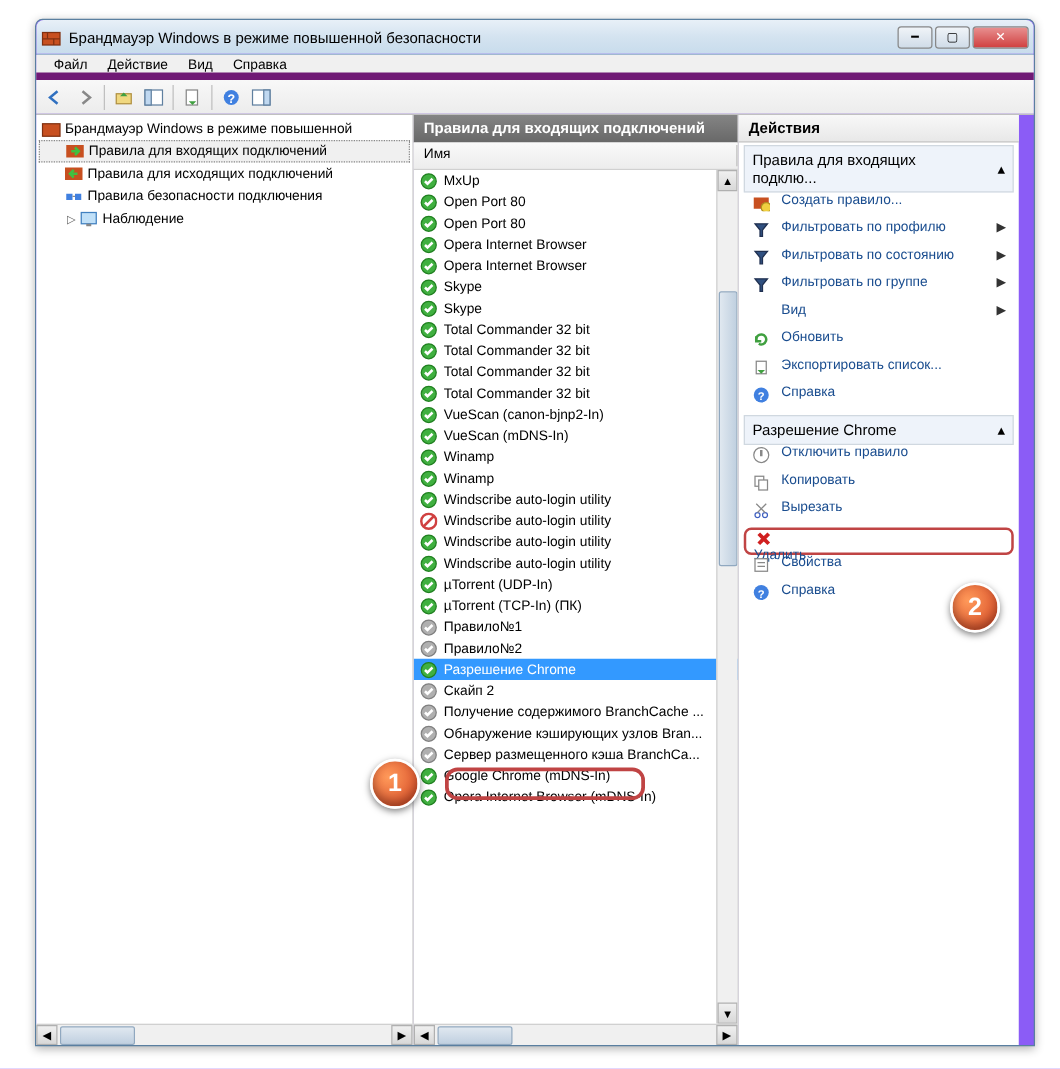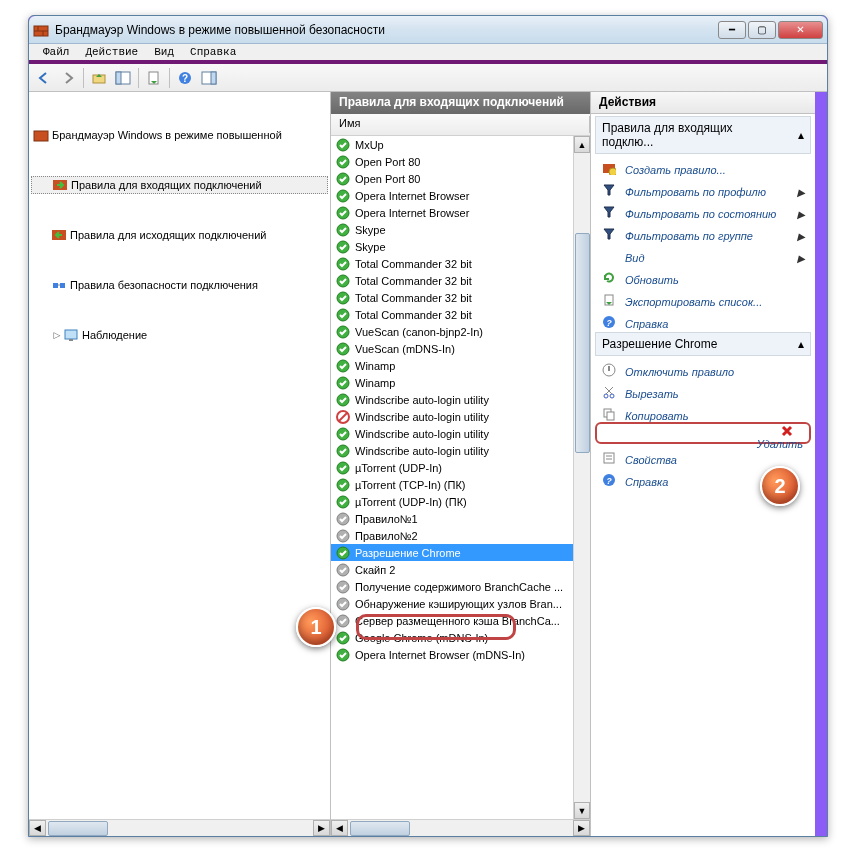--- a/index.html
+++ b/index.html
@@ -9,32 +9,32 @@
 
 .titlebar { height: 28px; background: linear-gradient(to bottom, #e8f0f8 0%, #d4e3f0 50%, #c8dcec 100%); border-bottom: 1px solid #a0b8d0; border-radius: 6px 6px 0 0; display: flex; align-items: center; padding: 0 4px; }
 .titlebar-icon { width: 16px; height: 16px; margin-right: 6px; display:inline-flex; align-items:center; justify-content:center; }
 .titlebar-title { flex: 1; font-size: 12px; color: #000; }
 .win-controls { display: flex; gap: 2px; }
 .win-btn { width: 28px; height: 18px; border: 1px solid #888; border-radius: 3px; display: flex; align-items: center; justify-content: center; font-size: 10px; cursor: pointer; }
 .win-min { background: linear-gradient(#f0f4f8, #d0dce8); }
 .win-max { background: linear-gradient(#f0f4f8, #d0dce8); }
 .win-close { background: linear-gradient(#e89090, #d04040); color: #fff; width: 45px; }
 
-.menubar { height: 20px; background: #f0f0f0; border-bottom: 4px solid #701a75; display: flex; padding: 0 6px; font-family: Liberation Mono, monospace; }
+.menubar { height: 20px; background: #f0f0f0; border-bottom: 6px solid #701a75; display: flex; padding: 0 6px; }
 .menu-item { padding: 2px 8px; cursor: pointer; text-decoration: underline; text-decoration-color: transparent; }
 
 .toolbar { height: 28px; background: linear-gradient(#f8f8f8, #ececec); border-bottom: 1px solid #c0c0c0; display: flex; align-items: center; padding: 0 4px; gap: 2px; }
 .tool { width: 22px; height: 22px; display: flex; align-items: center; justify-content: center; cursor: pointer; border-radius: 2px; }
 .tool-sep { width: 1px; height: 20px; background: #c0c0c0; margin: 0 2px; }
 
 .content { display: flex; height: 744px; }
 
 .left-pane { width: 302px; background: #fff; border-right: 1px solid #c0c0c0; display: flex; flex-direction: column; }
 .tree { flex: 1; padding: 2px; overflow: auto; }
-.tree-node { display: flex; align-items: center; height: 18px; padding-left: 2px; cursor: pointer; white-space: nowrap; margin-top: 32px; }
+.tree-node { display: flex; align-items: center; height: 18px; padding-left: 2px; cursor: pointer; white-space: nowrap; }
 .tree-node.child { padding-left: 20px; }
 .tree-expander { width: 12px; height: 12px; display:inline-flex; align-items:center; justify-content:center; color:#666; font-size:9px; }
 .tree-icon { width: 16px; height: 16px; margin-right: 3px; display:inline-flex; align-items:center; justify-content:center; }
 .tree-node.selected { background: #f0f0f0; border: 1px dotted #888; }
 .hscroll { height: 17px; background: #f0f0f0; border-top: 1px solid #d0d0d0; display:flex; }
 .hscroll .arrow { width: 17px; background: linear-gradient(#f0f0f0,#d8d8d8); border: 1px solid #b0b0b0; display:flex; align-items:center; justify-content:center; font-size:9px; }
 .hscroll .track { flex:1; position: relative; }
 .hscroll .thumb { position:absolute; top:1px; height:15px; background: linear-gradient(#e0e8f0,#c0d0e0); border:1px solid #90a8c0; border-radius:2px; }
 
 .mid-pane { width: 260px; background: #fff; border-right: 1px solid #c0c0c0; display:flex; flex-direction:column; }
@@ -48,21 +48,21 @@
 .vscroll { width: 17px; position:absolute; right:0; top:0; bottom:0; background:#f0f0f0; border-left:1px solid #d0d0d0; display:flex; flex-direction:column; }
 .vscroll .arrow { height: 17px; background: linear-gradient(#f0f0f0,#d8d8d8); border: 1px solid #b0b0b0; display:flex; align-items:center; justify-content:center; font-size:9px; }
 .vscroll .track { flex:1; position:relative; }
 .vscroll .thumb { position:absolute; left:1px; width:15px; background: linear-gradient(to right,#e0e8f0,#c0d0e0); border:1px solid #90a8c0; border-radius:2px; }
 
 .right-pane { width: 224px; background: #fff; display:flex; flex-direction:column; }
 .actions-header { height: 22px; background: linear-gradient(#f8f8f8, #e8e8e8); border-bottom: 1px solid #c0c0c0; font-weight: bold; padding: 3px 8px; font-size:12px; }
 .actions-body { flex:1; padding: 0 4px; overflow:auto; }
 .action-section { background: #eef3fa; border: 1px solid #d0d8e0; padding: 4px 6px; font-size: 12px; display:flex; align-items:center; margin-top:2px;gap:32px; }
 .action-section .collapse { margin-left:auto; cursor:pointer; }
-.action-item { display: flex; align-items: flex-end; height: 22px; padding: 0 6px; cursor: pointer; color: #1a4d8f; font-style: italic; }
+.action-item { display: flex; align-items: flex-start; height: 22px; padding: 0 6px; cursor: pointer; color: #1a4d8f; }
 .action-icon { width: 16px; height: 16px; margin-right: 8px; display:inline-flex; align-items:center; justify-content:center; }
 .action-item .sub { margin-left:auto; color:#333; font-size:10px; }
 .action-item.boxed { border: 2px solid #c04444; border-radius: 6px; flex-direction: column; }
 
 .sel-frame { position:absolute; border: 3px solid #c04444; border-radius: 10px; pointer-events:none; }
 
 .callout { position:absolute; width:40px; height:40px; border-radius:50%; background: radial-gradient(circle at 35% 35%, #ff9a5a, #d14020); border:2px solid #fff; box-shadow: 0 2px 6px rgba(0,0,0,0.5), inset 0 -4px 8px rgba(0,0,0,0.3); display:flex; align-items:center; justify-content:center; color:#fff; font-weight:bold; font-size:20px; pointer-events:none; }
 
 svg { display:block; }
 </style>
@@ -390,29 +390,20 @@
               <svg width="14" height="14">
                 <circle cx="7" cy="7" r="6" fill="#40b040" stroke="#208020"></circle>
                 <path d="M4 7 L6 9 L10 5" stroke="#fff" stroke-width="2" fill="none"></path>
               </svg>
             </span>
             <span>µTorrent (TCP-In) (ПК)</span>
           </div>
           <div class="rule-row">
             <span class="rule-icon">
               <svg width="14" height="14">
-                <circle cx="7" cy="7" r="6" fill="#40b040" stroke="#208020"></circle>
-                <path d="M4 7 L6 9 L10 5" stroke="#fff" stroke-width="2" fill="none"></path>
-              </svg>
-            </span>
-            <span>µTorrent (UDP-In) (ПК)</span>
-          </div>
-          <div class="rule-row">
-            <span class="rule-icon">
-              <svg width="14" height="14">
                 <circle cx="7" cy="7" r="6" fill="#b0b0b0" stroke="#808080"></circle>
                 <path d="M4 7 L6 9 L10 5" stroke="#fff" stroke-width="2" fill="none"></path>
               </svg>
             </span>
             <span>Правило№1</span>
           </div>
           <div class="rule-row">
             <span class="rule-icon">
               <svg width="14" height="14">
                 <circle cx="7" cy="7" r="6" fill="#b0b0b0" stroke="#808080"></circle>
@@ -588,35 +579,35 @@
                 <svg width="14" height="14">
                   <circle cx="7" cy="7" r="6" fill="#fff" stroke="#888"></circle>
                   <path d="M7 3 L7 8" stroke="#888" stroke-width="2"></path>
                 </svg>
               </span>
               <span>Отключить правило</span>
             </div>
             <div class="action-item">
               <span class="action-icon">
                 <svg width="14" height="14">
+                  <rect x="2" y="2" width="7" height="8" fill="#fff" stroke="#888"></rect>
+                  <rect x="5" y="5" width="7" height="8" fill="#fff" stroke="#888"></rect>
+                </svg>
+              </span>
+              <span>Копировать</span>
+            </div>
+            <div class="action-item">
+              <span class="action-icon">
+                <svg width="14" height="14">
                   <circle cx="4" cy="11" r="2" fill="none" stroke="#4060c0"></circle>
                   <circle cx="10" cy="11" r="2" fill="none" stroke="#4060c0"></circle>
                   <path d="M4 9 L11 2 M10 9 L3 2" stroke="#888"></path>
                 </svg>
               </span>
               <span>Вырезать</span>
-            </div>
-            <div class="action-item">
-              <span class="action-icon">
-                <svg width="14" height="14">
-                  <rect x="2" y="2" width="7" height="8" fill="#fff" stroke="#888"></rect>
-                  <rect x="5" y="5" width="7" height="8" fill="#fff" stroke="#888"></rect>
-                </svg>
-              </span>
-              <span>Копировать</span>
             </div>
             <div class="action-item boxed">
               <span class="action-icon">
                 <svg width="14" height="14">
                   <path d="M3 3 L11 11 M11 3 L3 11" stroke="#d02020" stroke-width="3"></path>
                 </svg>
               </span>
               <span>Удалить</span>
             </div>
             <div class="action-item">

